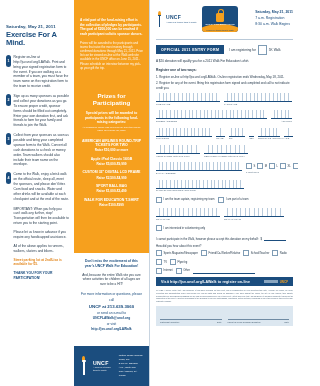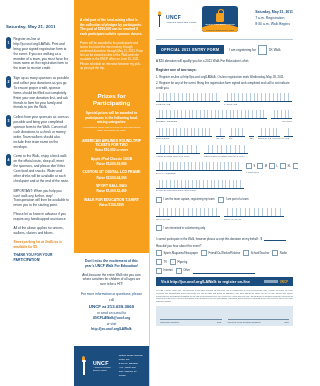--- a/index.html
+++ b/index.html
@@ -137,20 +137,21 @@
 </head>
 <body>
 
 <div class="page">
 
   <div class="left">
     <div class="leftband"></div>
 
     <div class="left-inner">
       <div class="date-line">Saturday, May 21, 2011</div>
+      <div class="headline">Exercise For A Mind.</div>
 
       <div class="steps">
         <div class="step">
           <div class="bullet">1</div>
           <div class="step-txt">Register on-line at http://jsv.uncf.org/LAWalk. Print and bring your signed registration form to the event.  If you are walking as a member of a team, you must have the team name on the registration form to the team to receive credit.</div>
         </div>
         <div class="step">
           <div class="bullet">2</div>
           <div class="step-txt">Sign up as many sponsors as possible and collect your donations as you go. To ensure proper credit, sponsor forms should be filled out completely. Enter your own donation first, and ask friends to form for your family and friends to join the Walk.</div>
         </div>

